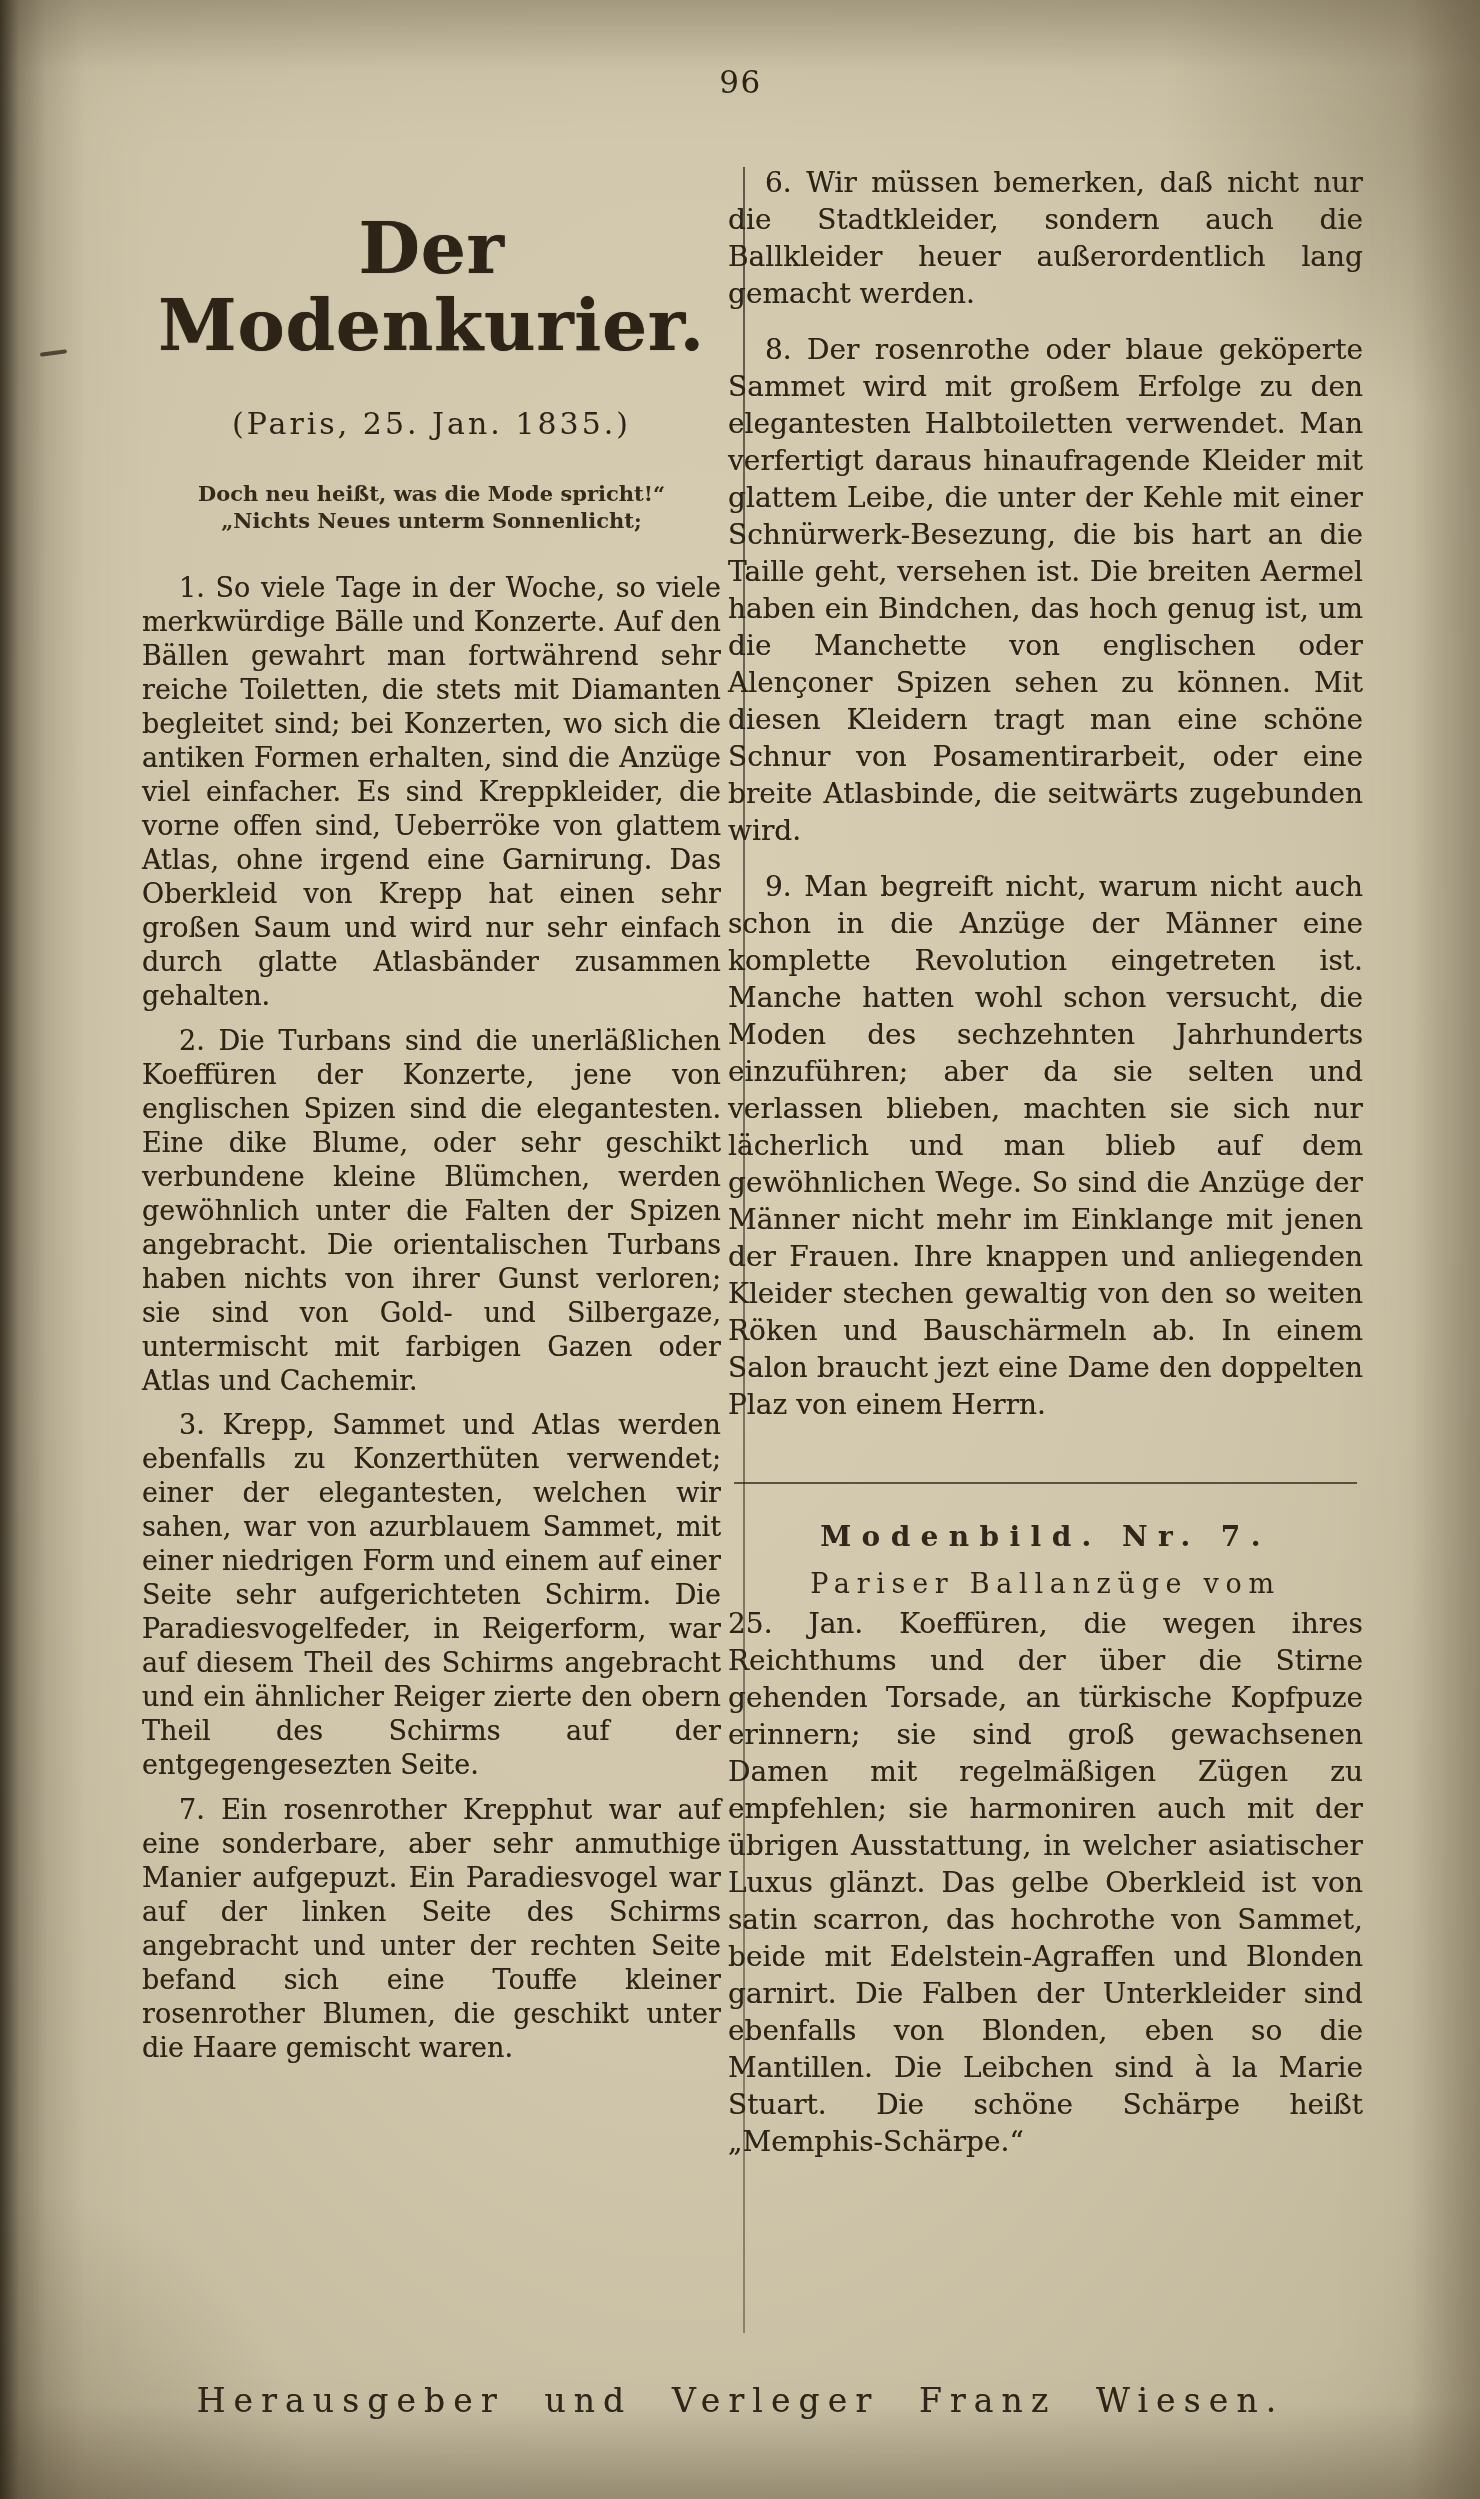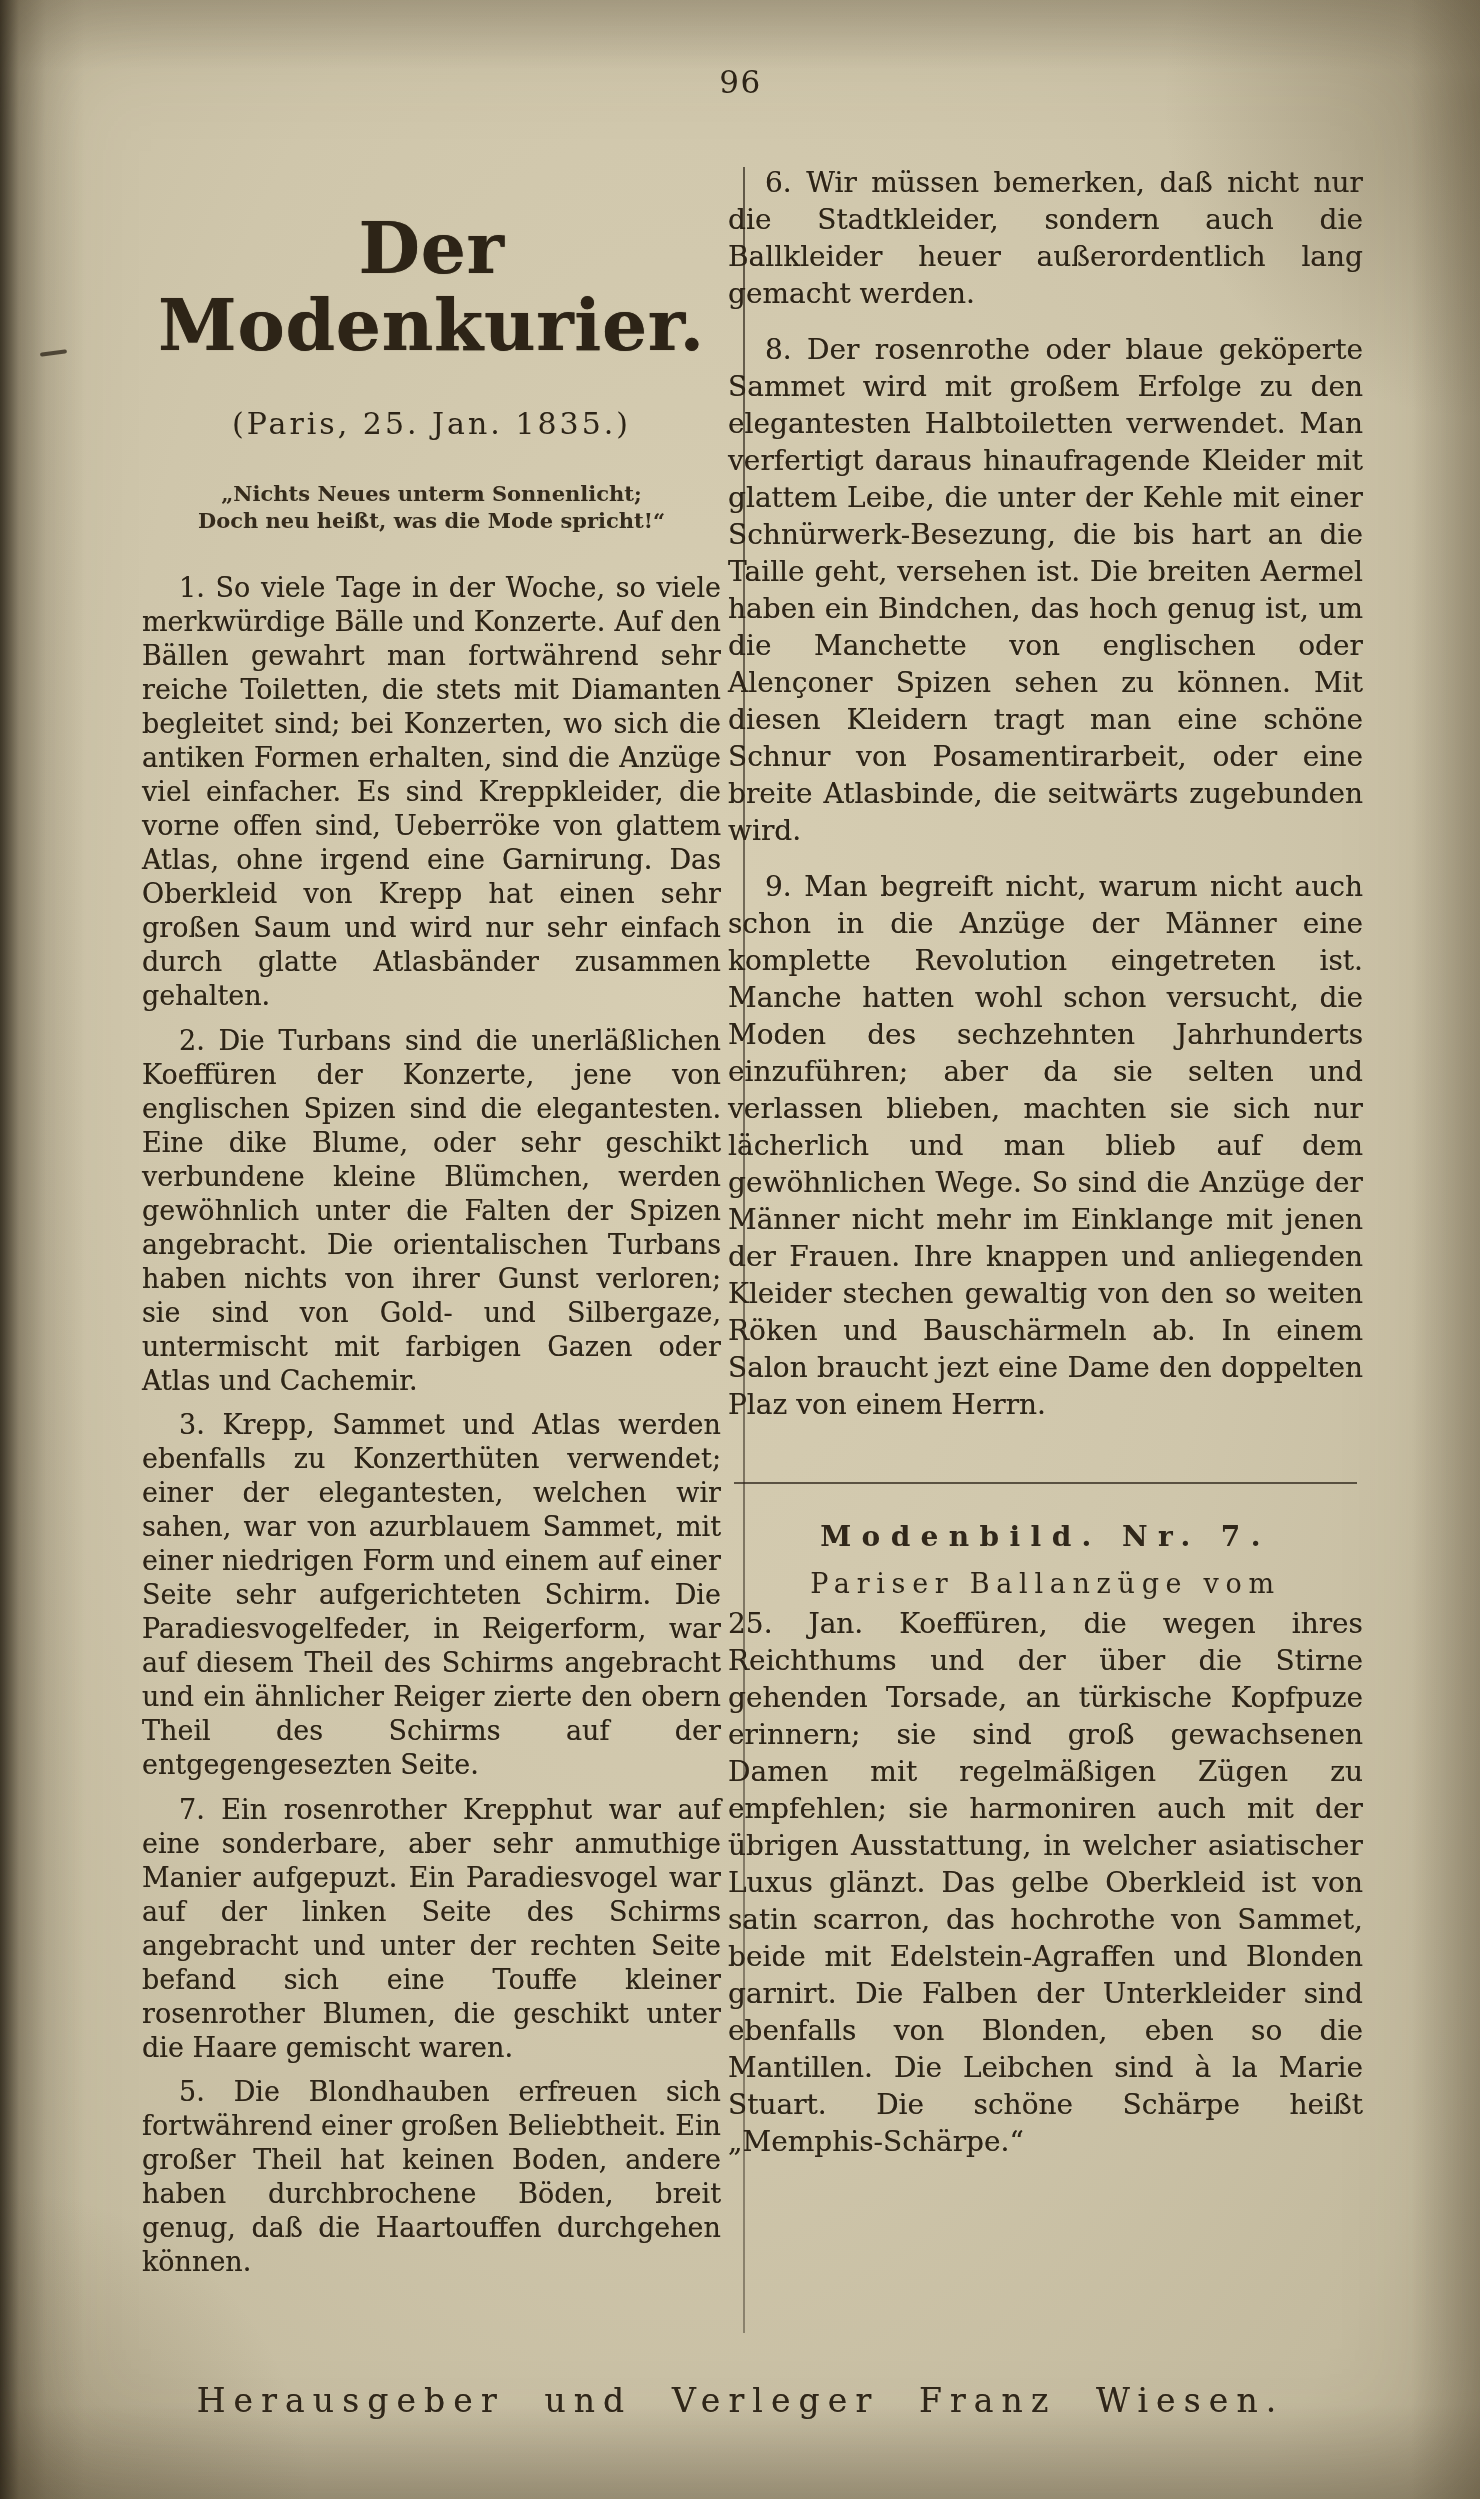--- a/index.html
+++ b/index.html
@@ -90,29 +90,28 @@
 
   <div class="vignette"></div>
   <div class="margin-mark"></div>
 
   <div class="page-number">96</div>
 
   <div class="col-left">
     <h1 class="masthead-title">Der Modenkurier.</h1>
     <div class="dateline">(Paris, 25. Jan. 1835.)</div>
     <div class="motto">
+      <div>Doch neu heißt, was die Mode spricht!“</div>
       <div>„Nichts Neues unterm Sonnenlicht;</div>
-      <div>Doch neu heißt, was die Mode spricht!“</div>
     </div>
     <div class="body-text">
       <p class="para">1. So viele Tage in der Woche, so viele merkwürdige Bälle und Konzerte. Auf den Bällen gewahrt man fortwährend sehr reiche Toiletten, die stets mit Diamanten begleitet sind; bei Konzerten, wo sich die antiken Formen erhalten, sind die Anzüge viel einfacher. Es sind Kreppkleider, die vorne offen sind, Ueberröke von glattem Atlas, ohne irgend eine Garnirung. Das Oberkleid von Krepp hat einen sehr großen Saum und wird nur sehr einfach durch glatte Atlasbänder zusammen gehalten.</p>
       <p class="para">2. Die Turbans sind die unerläßlichen Koeffüren der Konzerte, jene von englischen Spizen sind die elegantesten. Eine dike Blume, oder sehr geschikt verbundene kleine Blümchen, werden gewöhnlich unter die Falten der Spizen angebracht. Die orientalischen Turbans haben nichts von ihrer Gunst verloren; sie sind von Gold- und Silbergaze, untermischt mit farbigen Gazen oder Atlas und Cachemir.</p>
       <p class="para">3. Krepp, Sammet und Atlas werden ebenfalls zu Konzerthüten verwendet; einer der elegantesten, welchen wir sahen, war von azurblauem Sammet, mit einer niedrigen Form und einem auf einer Seite sehr aufgerichteten Schirm. Die Paradiesvogelfeder, in Reigerform, war auf diesem Theil des Schirms angebracht und ein ähnlicher Reiger zierte den obern Theil des Schirms auf der entgegengesezten Seite.</p>
       <p class="para">7. Ein rosenrother Krepphut war auf eine sonderbare, aber sehr anmuthige Manier aufgepuzt. Ein Paradiesvogel war auf der linken Seite des Schirms angebracht und unter der rechten Seite befand sich eine Touffe kleiner rosenrother Blumen, die geschikt unter die Haare gemischt waren.</p>
-      <p class="para">5. Die Blondhauben erfreuen sich fortwährend einer großen Beliebtheit. Ein großer Theil hat keinen Boden, andere haben durchbrochene Böden, breit genug, daß die Haartouffen durchgehen können.</p>
     </div>
   </div>
 
   <div class="divider"></div>
 
   <div class="col-right">
     <p class="para">6. Wir müssen bemerken, daß nicht nur die Stadtkleider, sondern auch die Ballkleider heuer außerordentlich lang gemacht werden.</p>
     <p class="para">8. Der rosenrothe oder blaue geköperte Sammet wird mit großem Erfolge zu den elegantesten Halbtoiletten verwendet. Man verfertigt daraus hinaufragende Kleider mit glattem Leibe, die unter der Kehle mit einer Schnürwerk-Besezung, die bis hart an die Taille geht, versehen ist. Die breiten Aermel haben ein Bindchen, das hoch genug ist, um die Manchette von englischen oder Alençoner Spizen sehen zu können. Mit diesen Kleidern tragt man eine schöne Schnur von Posamentirarbeit, oder eine breite Atlasbinde, die seitwärts zugebunden wird.</p>
     <p class="para">9. Man begreift nicht, warum nicht auch schon in die Anzüge der Männer eine komplette Revolution eingetreten ist. Manche hatten wohl schon versucht, die Moden des sechzehnten Jahrhunderts einzuführen; aber da sie selten und verlassen blieben, machten sie sich nur lächerlich und man blieb auf dem gewöhnlichen Wege. So sind die Anzüge der Männer nicht mehr im Einklange mit jenen der Frauen. Ihre knappen und anliegenden Kleider stechen gewaltig von den so weiten Röken und Bauschärmeln ab. In einem Salon braucht jezt eine Dame den doppelten Plaz von einem Herrn.</p>
 

